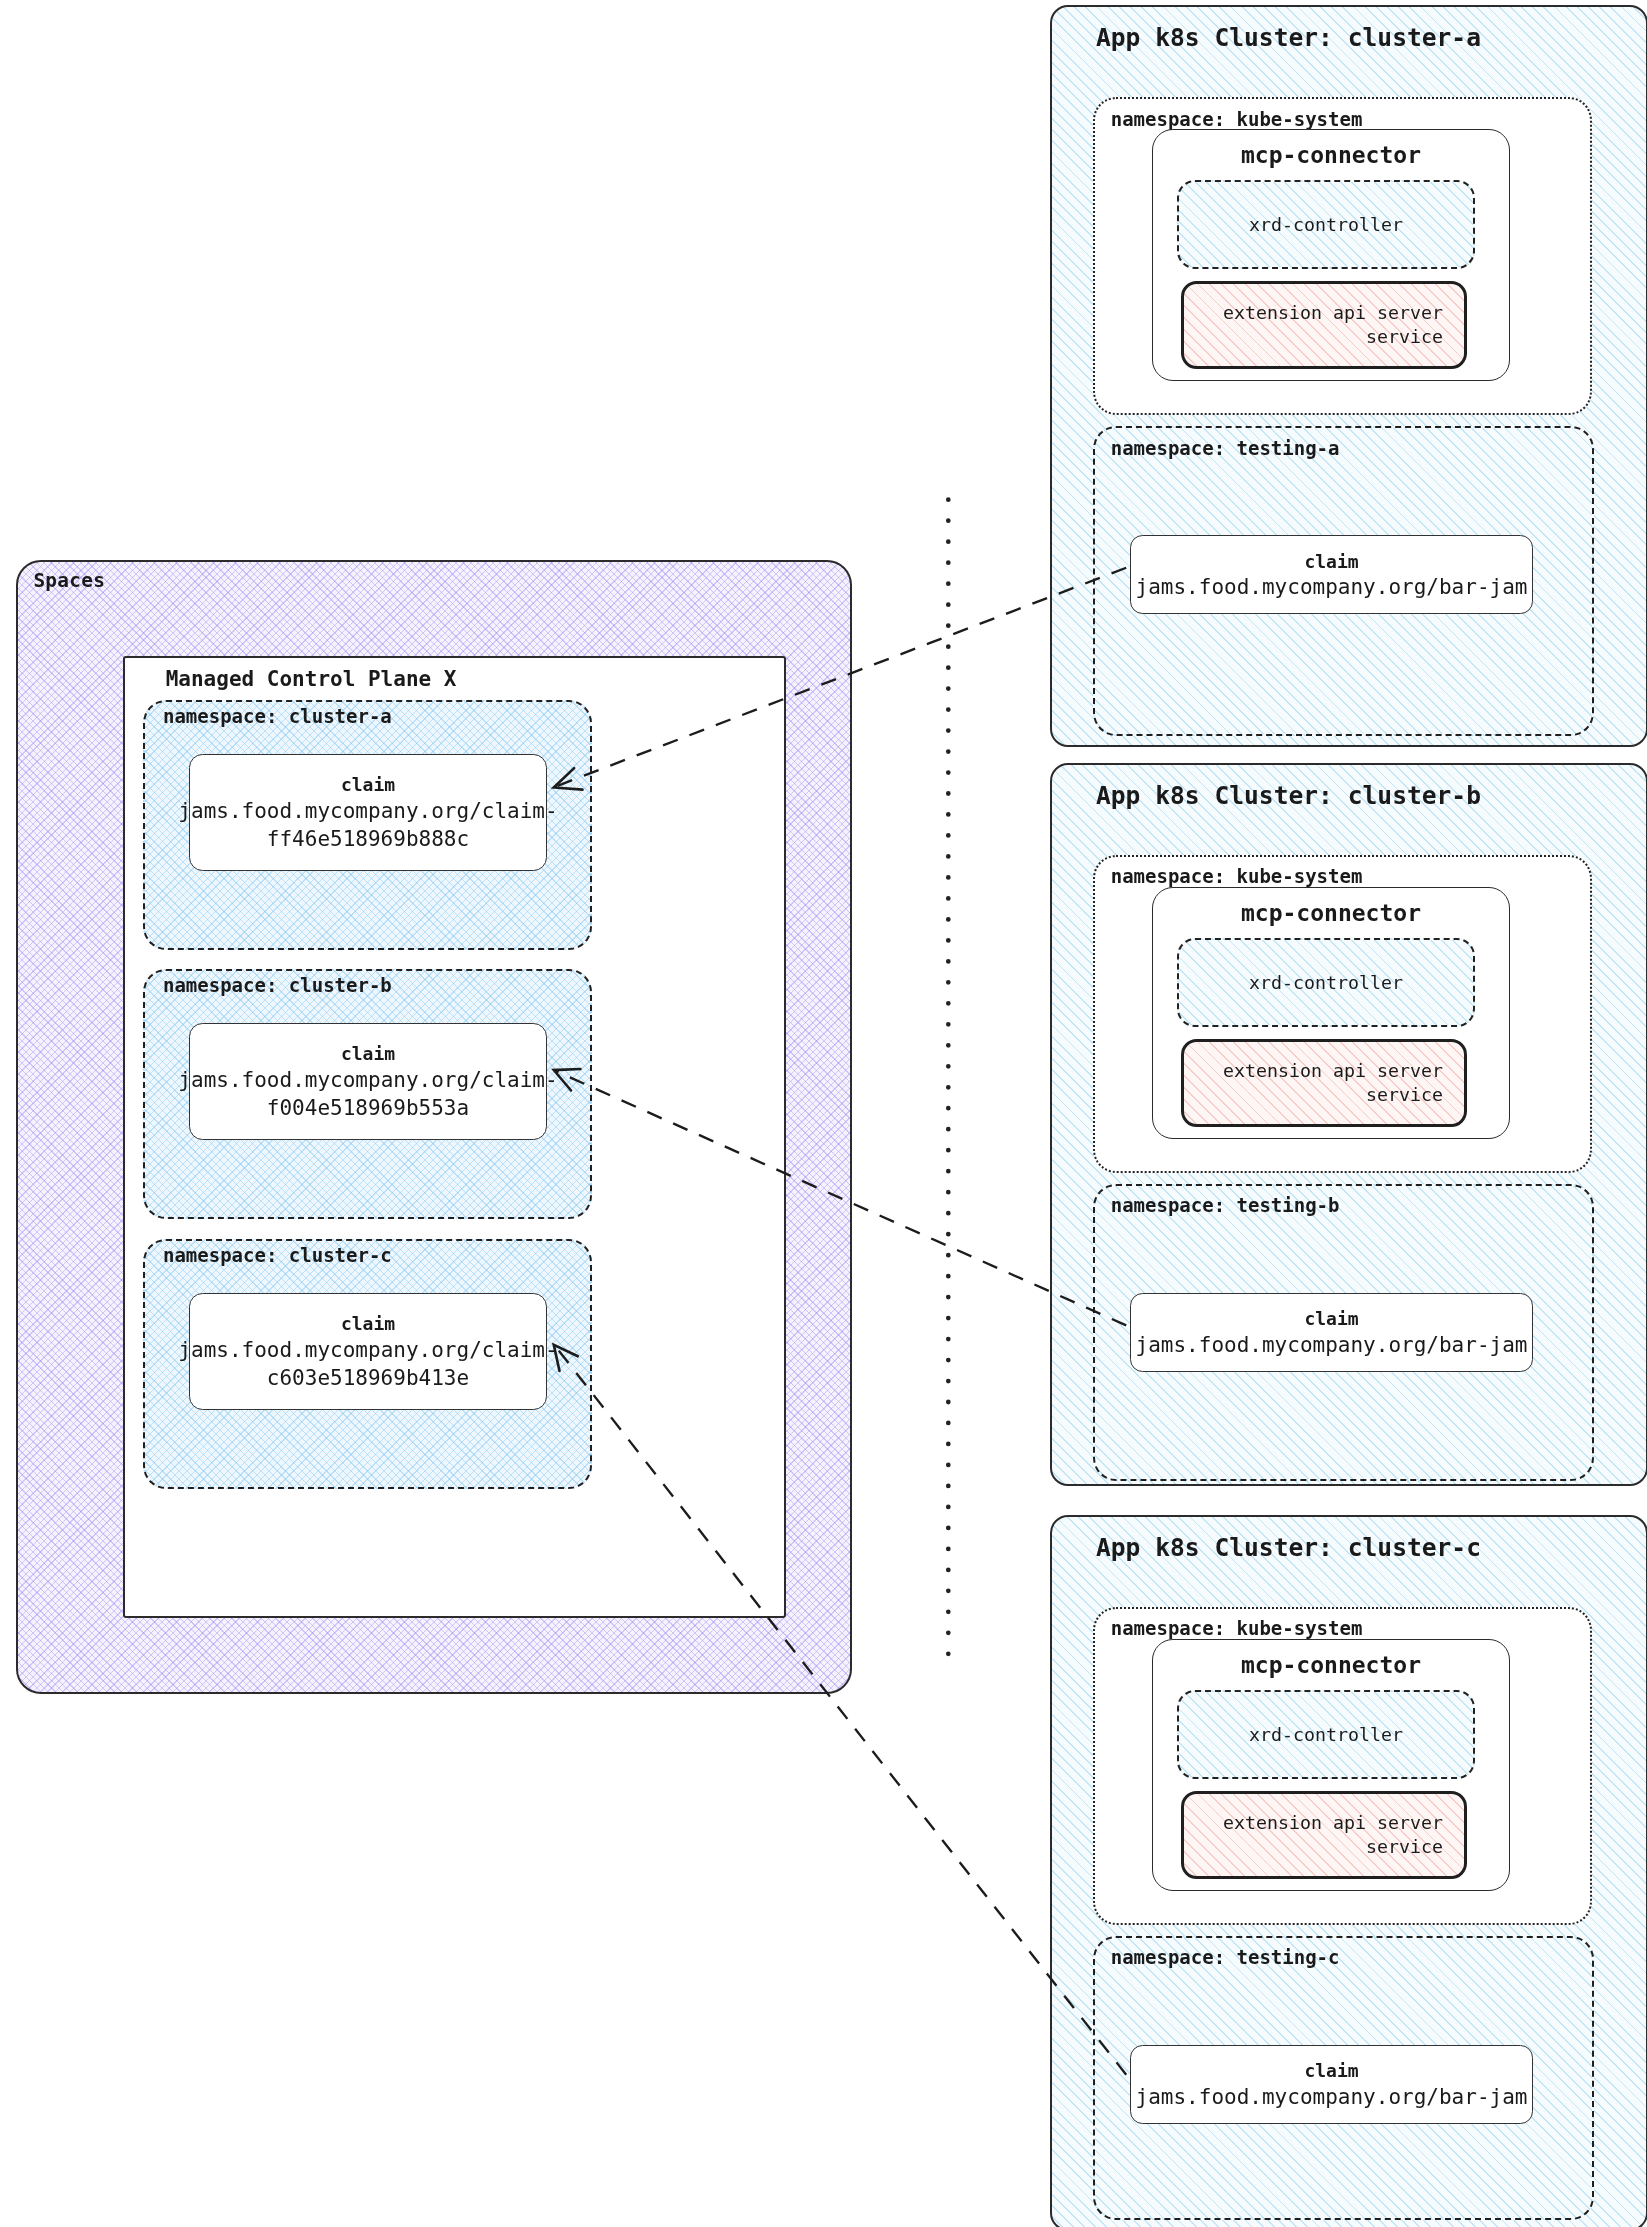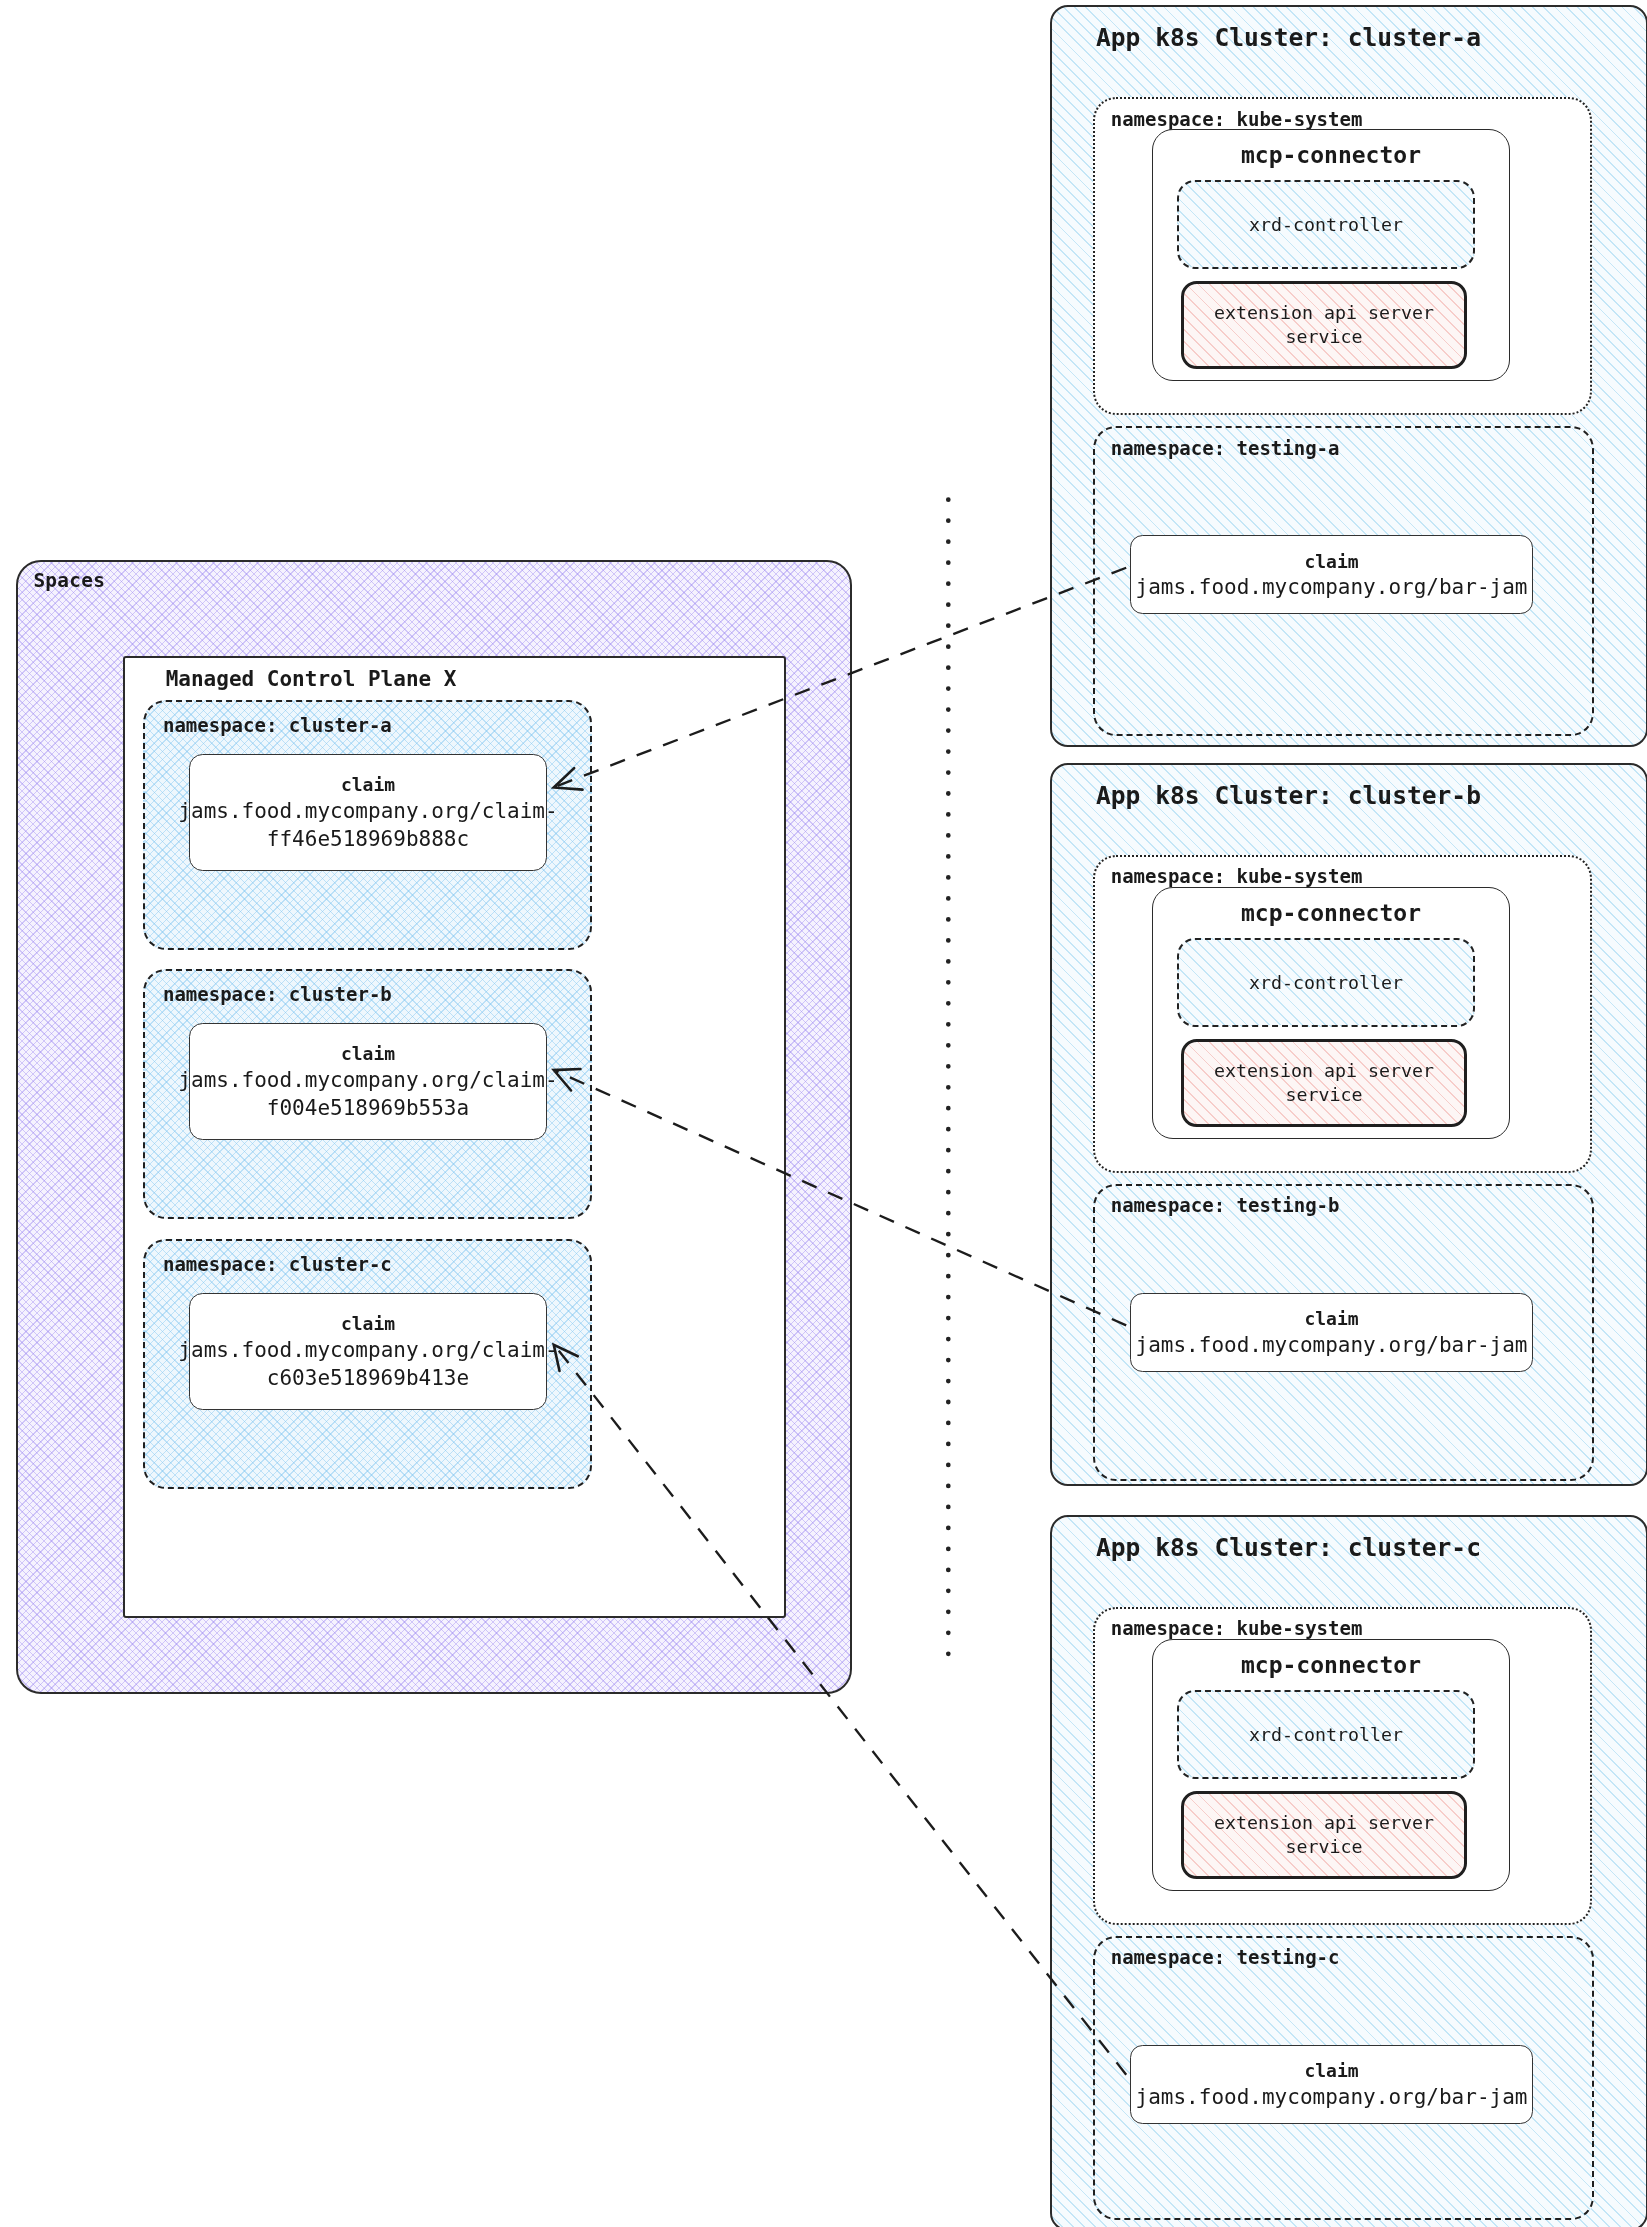--- a/index.html
+++ b/index.html
@@ -65,21 +65,21 @@
   }
   .mcp-label {
     position: absolute; left: 41px; top: 9.4px;
     font-size: 21px; font-weight: 600;
   }
   .ns-left {
     position: absolute; left: 18.3px; width: 445px; height: 246px;
     border: 2.6px dashed #1f1f1f; border-radius: 23px;
   }
   .ns-label {
-    position: absolute; left: 18px; top: 12px;
+    position: absolute; left: 18px; top: 3px;
     font-size: 19px; font-weight: 600; white-space: nowrap;
   }
   .claim-left {
     position: absolute; left: 44px; top: 52px; width: 356px; height: 115px;
     background: #ffffff; border: 1.6px solid #333333; border-radius: 13.6px;
     display: flex; flex-direction: column; align-items: center; justify-content: center;
     gap: 4.2px; text-align: center;
   }
   .claim-title { font-size: 18px; font-weight: 600; }
   .claim-line  { font-size: 21px; }
@@ -108,21 +108,21 @@
   .xrd-box {
     position: absolute; left: 24px; top: 50px; width: 294px; height: 85px;
     border: 2.6px dashed #222222; border-radius: 18px;
     display: flex; align-items: center; justify-content: center;
     font-size: 18.3px;
   }
   .ext-box {
     position: absolute; left: 28px; top: 151px; width: 286px; height: 88px;
     border: 3.1px solid #1f1f1f; border-radius: 15.7px;
     display: flex; align-items: center; justify-content: center;
-    font-size: 18.3px; text-align: center; line-height: 1.3;
+    font-size: 18.3px; text-align: right; line-height: 1.3;
     padding: 0 21px; box-sizing: border-box;
   }
   .testing-box {
     position: absolute; left: 41px; top: 419px; width: 497px;
     border: 2.6px dashed #1f1f1f; border-radius: 23px;
   }
   .claim-pill {
     position: absolute; left: 35px; top: 107px; width: 401px; height: 77px;
     background: #ffffff; border: 1.6px solid #333333; border-radius: 12.6px;
     display: flex; flex-direction: column; align-items: center; justify-content: center;

